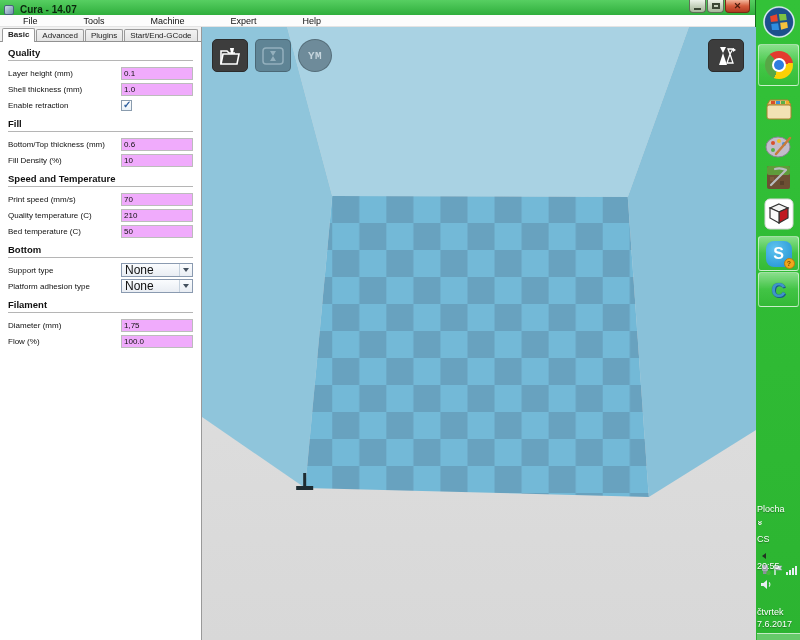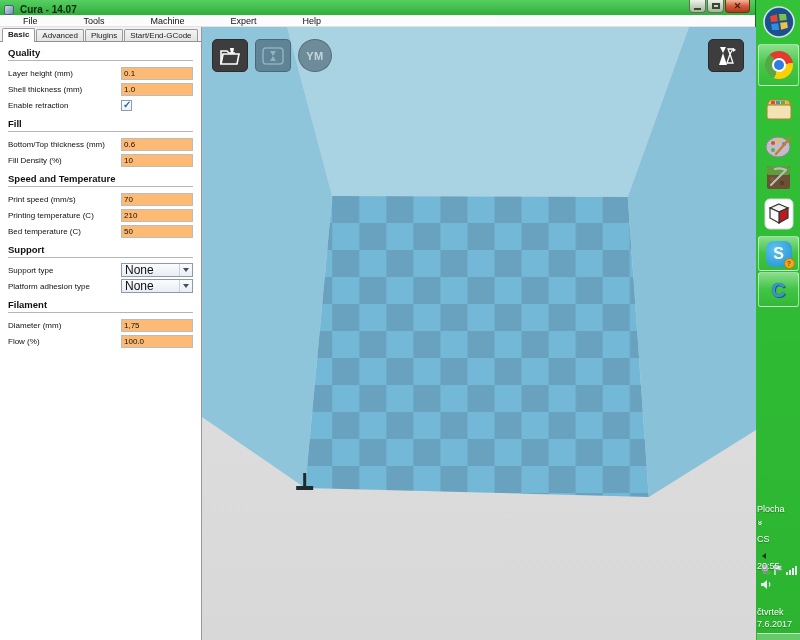--- a/index.html
+++ b/index.html
@@ -28,35 +28,35 @@
   
   .left-panel { width:202px; background:#ffffff; border-right:1px solid #999; display:flex; flex-direction:column; }
   .tabstrip { height:15px; background:#f1f1f1; border-bottom:1px solid #919191; display:flex; align-items:flex-end; padding-left:2px; }
   .tab { font-size:8px; color:#222; padding:1px 5px 1px 5px; background:linear-gradient(180deg,#f3f3f3,#e4e4e4); border:1px solid #9a9a9a; border-bottom:none; border-radius:2px 2px 0 0; margin-right:1px; height:12px; white-space:nowrap; }
   .tab.selected { background:#ffffff; height:14px; margin-bottom:-1px; font-weight:bold; }
   .settings { flex:1; padding:3px 8px 0 8px; overflow:hidden; }
   .section-title { font-size:9.5px; font-weight:bold; color:#111; border-bottom:1px solid #b5b5b5; padding-bottom:2px; margin:6px 0 5px 0; }
   .section-title:first-child { margin-top:2px; }
   .srow { display:flex; align-items:center; height:14px; margin-bottom:2px; }
   .srow .lbl { flex:1; font-size:8px; color:#101010; white-space:nowrap; overflow:hidden; }
-  .field { width:72px; height:13px; border:1px solid #bcbcbc; background:#fdba74; font-family:"Liberation Sans",sans-serif; font-size:8px; color:#101010; padding:0 2px; }
+  .field { width:72px; height:13px; border:1px solid #bcbcbc; background:#f0abfc; font-family:"Liberation Sans",sans-serif; font-size:8px; color:#101010; padding:0 2px; }
   .chkwrap { width:72px; display:flex; }
   .checkbox { width:11px; height:11px; border:1px solid #8a9cae; background:linear-gradient(180deg,#fefefe,#e9f1f8); position:relative; }
   .checkbox::after { content:"✓"; position:absolute; left:1px; top:-2px; font-size:10px; font-weight:bold; color:#2d5e9e; }
   .dropdown { width:72px; height:14px; border:1px solid #8a9ab0; background:linear-gradient(180deg,#fafcfe,#e9edf3); display:flex; align-items:center; }
   .dropdown .dd-value { flex:1; font-size:12px; color:#101010; padding-left:3px; }
   .dd-arrow { width:13px; height:100%; border-left:1px solid #c6d2de; display:flex; align-items:center; justify-content:center; }
   .dd-arrow::after { content:""; border-left:3px solid transparent; border-right:3px solid transparent; border-top:4px solid #44505e; }
 
   
   .viewport { flex:1; position:relative; background:linear-gradient(180deg,#e4e4e4,#d8d8d8); overflow:hidden; }
   .scene-svg { position:absolute; left:0; top:0; width:100%; height:100%; }
   .tool-btn { position:absolute; width:36px; height:33px; border-radius:5px; background:#3d3d3d; border:1px solid #2b2b2b; display:flex; align-items:center; justify-content:center; }
   .tool-btn.disabled { background:rgba(38,54,64,0.45); border-color:rgba(30,40,48,0.3); }
-  .tool-btn.round { border-radius:50%; width:34px; }
+  .tool-btn.round { border-radius:50%; width:34px;font-family:Liberation Mono, monospace; }
   .ym-text { font-size:11px; font-weight:bold; color:rgba(219,231,238,0.8); letter-spacing:0.5px; }
 
   
   .taskbar { position:absolute; right:0; top:0; width:43px; height:640px; }
   .tb-item { position:absolute; left:0; width:43px; display:flex; align-items:center; justify-content:center; }
   .tb-boxed { left:1px; width:41px; border:1px solid rgba(255,255,255,0.55); border-radius:3px; background:linear-gradient(180deg,rgba(210,250,210,0.55),rgba(120,220,120,0.25) 50%,rgba(60,180,60,0.25)); }
   .tb-text { font-size:9px; color:#ffffff; text-shadow:0 1px 1px rgba(0,0,0,0.35); text-align:left; width:100%; }
   .chev { transform:rotate(90deg); display:inline-block; font-weight:bold; }
   .cura-c { font-size:20px; font-weight:bold; color:#3f93cc; text-shadow:0 0 1px #1c5b8c, 1px 1px 0 #1c5b8c; line-height:20px; }
   .show-desktop { position:absolute; bottom:0; left:0; width:43px; height:7px; background:rgba(255,255,255,0.28); border-top:1px solid rgba(255,255,255,0.6); }
@@ -129,29 +129,29 @@
             <span class="lbl">Fill Density (%)</span>
             <input class="field" value="10" style="">
           </div>
 
           <div class="section-title">Speed and Temperature</div>
           <div class="srow">
             <span class="lbl">Print speed (mm/s)</span>
             <input class="field" value="70" style="">
           </div>
           <div class="srow">
-            <span class="lbl">Printing temperature (C)</span>
+            <span class="lbl">Quality temperature (C)</span>
             <input class="field" value="210" style="">
           </div>
           <div class="srow">
             <span class="lbl">Bed temperature (C)</span>
             <input class="field" value="50" style="">
           </div>
 
-          <div class="section-title">Support</div>
+          <div class="section-title">Bottom</div>
           <div class="srow">
             <span class="lbl">Support type</span>
             <span class="dropdown">
               <span class="dd-value">None</span>
               <span class="dd-arrow"></span>
             </span>
           </div>
           <div class="srow">
             <span class="lbl">Platform adhesion type</span>
             <span class="dropdown">

